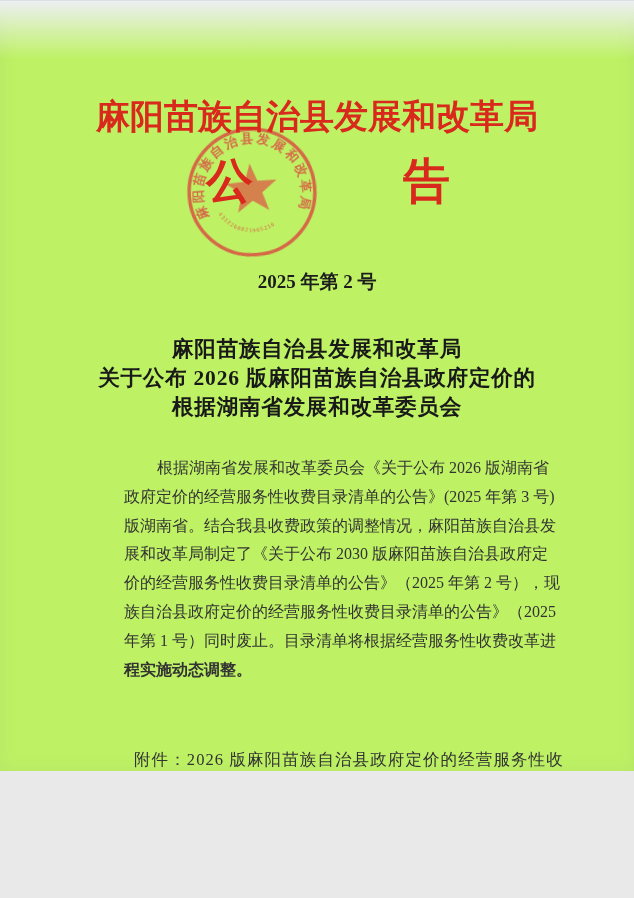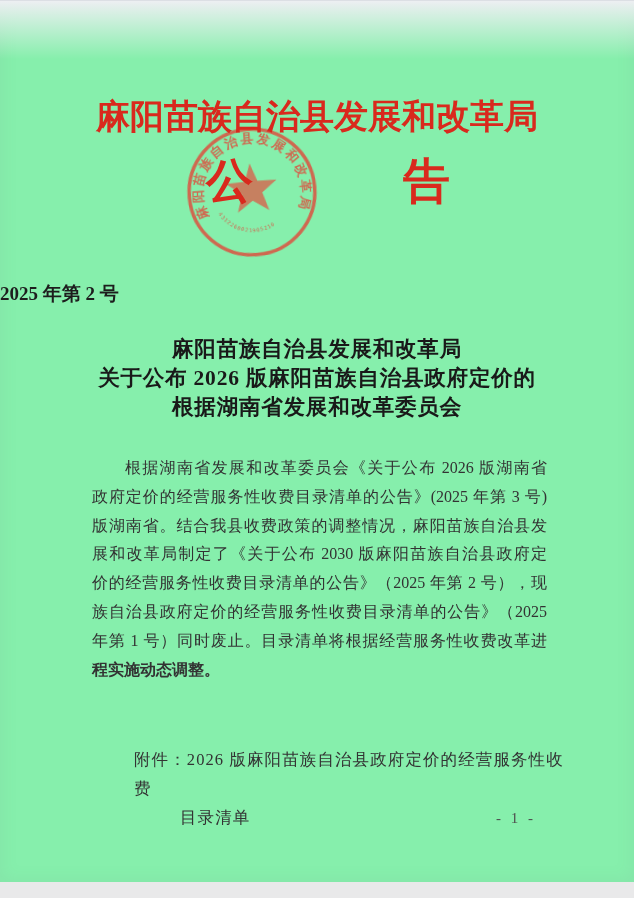--- a/index.html
+++ b/index.html
@@ -4,23 +4,23 @@
 <style>
   html, body {
     margin: 0;
     padding: 0;
     background: #e9e9ea;
     font-family: "Liberation Serif", "DejaVu Serif", serif;
   }
   .page {
     position: relative;
     width: 634px;
-    height: 882px;
+    height: 771px;
     margin: 0 auto;
-    background: #86efac;
+    background: #bef264;
     overflow: hidden;
     box-shadow: inset 0 0 18px rgba(120,125,135,0.10);
   }
   .scan-top-edge {
     position: absolute;
     top: 0; left: 0; right: 0;
     height: 58px;
     background: linear-gradient(#edeff2, rgba(255,255,255,0));
     border-top: 1px solid #dcdfe4;
   }
@@ -53,21 +53,22 @@
     top: 124px;
     width: 136px;
     height: 136px;
     z-index: 2;
     opacity: 0.88;
     filter: blur(0.35px);
     transform: rotate(-5deg);
   }
   .doc-number {
     position: absolute;
-    top: 281px; left: 0; right: 0;
+    top: 269px; left: 0; right: 0;
+    text-align: center;
     font-size: 19px;
     font-weight: 700;
     color: #1d1d1d;
   }
   .doc-title {
     position: absolute;
     top: 335px; left: 0; right: 0;
     text-align: center;
     font-size: 21.5px;
     font-weight: 700;
@@ -81,20 +82,21 @@
     left: 92px;
     width: 455px;
     font-size: 16px;
     line-height: 28.8px;
     color: #333333;
   }
   .bl {
     text-align: justify;
     text-align-last: justify;
     white-space: nowrap;
+    margin-left: 32px;
   }
   .bl.first { text-indent: 33px; }
   .bl.last  { text-align-last: left; font-weight: bold; }
   .attach-block {
     position: absolute;
     top: 745px;
     left: 112px;
     width: 440px;
     font-size: 16.5px;
     letter-spacing: 1.1px;

